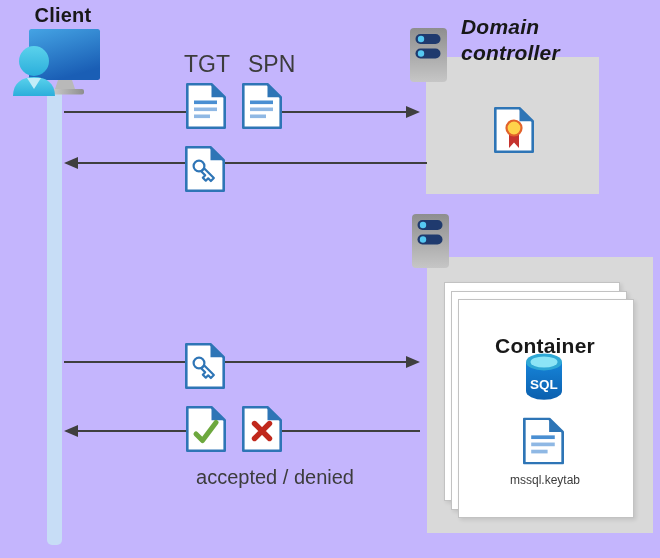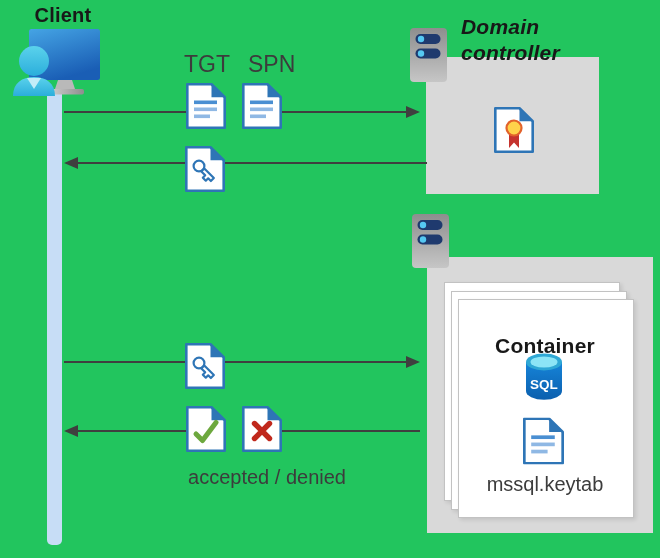--- a/index.html
+++ b/index.html
@@ -1,17 +1,17 @@
 <!DOCTYPE html>
 <html><head>
 <meta charset="utf-8">
 <style>
   html,body{margin:0;padding:0;background:#fff;}
   #stage{
-    position:relative;width:660px;height:558px;background:#22c55e;overflow:hidden;
+    position:relative;width:660px;height:558px;background:#c4b5fd;overflow:hidden;
     font-family:"Liberation Sans", sans-serif;
   }
   .abs{position:absolute;}
   .gray-box{position:absolute;background:#D9D9D9;}
   .line{position:absolute;height:2px;background:#3F3F3F;}
   .arrow-r{position:absolute;width:0;height:0;border-top:6px solid transparent;border-bottom:6px solid transparent;border-left:14px solid #3F3F3F;}
   .arrow-l{position:absolute;width:0;height:0;border-top:6px solid transparent;border-bottom:6px solid transparent;border-right:14px solid #3F3F3F;}
   .title{position:absolute;font-weight:bold;color:#181818;font-size:21px;line-height:26px;letter-spacing:0.2px;}
   .small-label{position:absolute;color:#3C3C3C;font-size:23px;text-align:center;}
   .card{position:absolute;width:174px;height:217px;background:#fff;border:1px solid #C2C2C2;box-shadow:2px 2px 4px rgba(0,0,0,0.10);}
@@ -106,21 +106,21 @@
   <div class="title" style="left:458px;top:309px;width:174px;text-align:center;margin-top:24px;">Container</div>
   <svg class="abs" style="left:524px;top:352px;" width="40" height="50" viewBox="0 0 40 50">
     <path d="M2,10 V39 A18,8.8 0 0 0 38,39 V10 Z" fill="url(#gSql)"></path>
     <ellipse cx="20" cy="10" rx="18" ry="8.5" fill="#2FA8D5"></ellipse>
     <ellipse cx="20" cy="10" rx="13.5" ry="5.6" fill="#8CE5F6"></ellipse>
     <text x="20" y="36.5" text-anchor="middle" font-size="13.5" font-weight="bold" fill="#ffffff" font-family="Liberation Sans, sans-serif">SQL</text>
   </svg>
   <svg class="abs" style="left:523px;top:417px;" width="41" height="48" viewBox="0 0 40 46">
       <use href="#sym-textdoc"></use>
     </svg>
-  <div class="small-label" style="left:458px;top:473px;width:174px;font-size:20px;">mssql.keytab</div>
+  <div class="small-label" style="left:458px;top:473px;width:174px;font-size:12px;">mssql.keytab</div>
 
   <div class="small-label" style="left:184px;top:51px;width:44px;">TGT</div>
   <div class="small-label" style="left:240px;top:51px;width:44px;margin-left:8px;">SPN</div>
   <div class="line" style="left:64px;top:111px;width:122px;"></div>
   <div class="line" style="left:282px;top:111px;width:125px;"></div>
   <div class="arrow-r" style="left:406px;top:106px;"></div>
   <svg class="abs" style="left:186px;top:83px;" width="40" height="46">
       <use href="#sym-textdoc"></use>
     </svg>
   <svg class="abs" style="left:242px;top:83px;" width="40" height="46">
@@ -143,15 +143,15 @@
   <div class="line" style="left:282px;top:430px;width:138px;"></div>
   <div class="arrow-l" style="left:64px;top:425px;"></div>
   <svg class="abs" style="left:186px;top:406px;" width="40" height="46" viewBox="0 0 40 46">
     <use href="#sym-doc"></use>
     <polyline points="10,28 16.5,34.5 30,16.5" fill="none" stroke="#6DA83E" stroke-width="5" stroke-linecap="round" stroke-linejoin="round"></polyline>
   </svg>
   <svg class="abs" style="left:242px;top:406px;" width="40" height="46" viewBox="0 0 40 46">
     <use href="#sym-doc"></use>
     <path d="M12.5,17.5 L27.5,32.5 M27.5,17.5 L12.5,32.5" stroke="#C0281C" stroke-width="5.4" stroke-linecap="round"></path>
   </svg>
-  <div class="small-label" style="left:146px;top:466px;width:242px;font-size:20px;">accepted / denied</div>
+  <div class="small-label" style="left:154px;top:466px;width:242px;font-size:20px;">accepted / denied</div>
 
 </div>
 
 </body></html>

